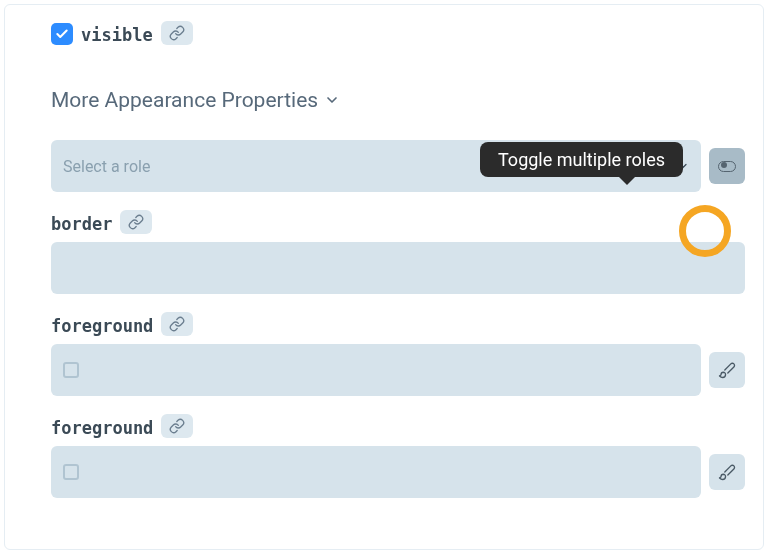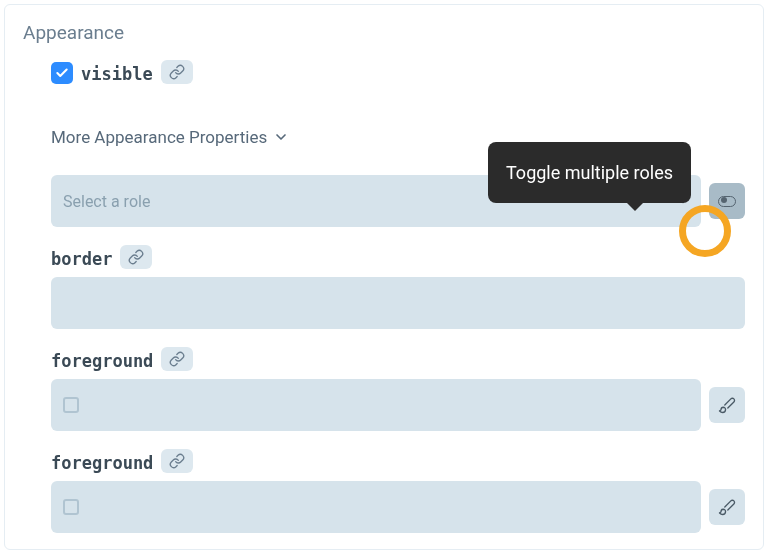--- a/index.html
+++ b/index.html
@@ -57,21 +57,21 @@
       padding: 4px 8px;
       display: inline-flex;
       align-items: center;
       justify-content: center;
       cursor: pointer;
     }
     .more-props {
       display: flex;
       align-items: center;
       gap: 6px;
-      font-size: 17px;
+      font-size: 21px;
       color: #57697a;
       margin-left: 28px;
       margin-bottom: 28px;
       cursor: pointer;
       margin-top: 43px;
     }
     .input-line {
       display: flex;
       align-items: center;
       gap: 8px;
@@ -144,42 +144,40 @@
       pointer-events: none;
       z-index: 5;
     }
     .tooltip {
       position: absolute;
       top: 142px;
       left: 480px;
       background: #2b2b2b;
       color: #ffffff;
       font-size: 18px;
-      padding: 20px 18px;
+      padding: 7px 18px;
       border-radius: 8px;
       z-index: 10;
       white-space: nowrap;
-      margin-left: 8px;
     }
     .tooltip::after {
       content: "";
       position: absolute;
       bottom: -8px;
       right: 48px;
       border-left: 8px solid transparent;
       border-right: 8px solid transparent;
       border-top: 8px solid #2b2b2b;
     }
     svg { display: block; }
   </style>
 </head>
 <body>
 
 <div class="panel">
-  <div class="section-title">Appearance</div>
 
   <div class="prop-row">
     <div class="label-line">
       <div class="checkbox checked">
         <svg width="14" height="14" viewBox="0 0 24 24" fill="none" stroke="#fff" stroke-width="3.5" stroke-linecap="round" stroke-linejoin="round">
             <polyline points="20 6 9 17 4 12"></polyline>
           </svg>
       </div>
       <span class="prop-name">visible</span>
       <span class="link-chip">

